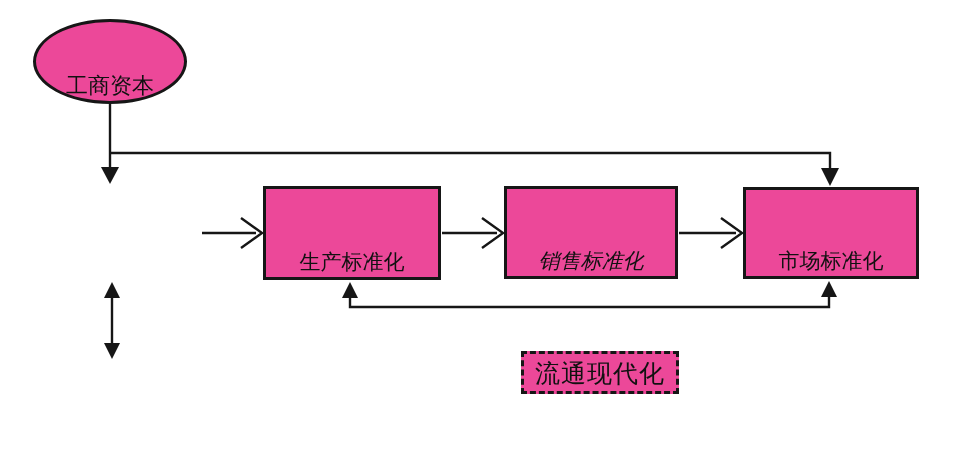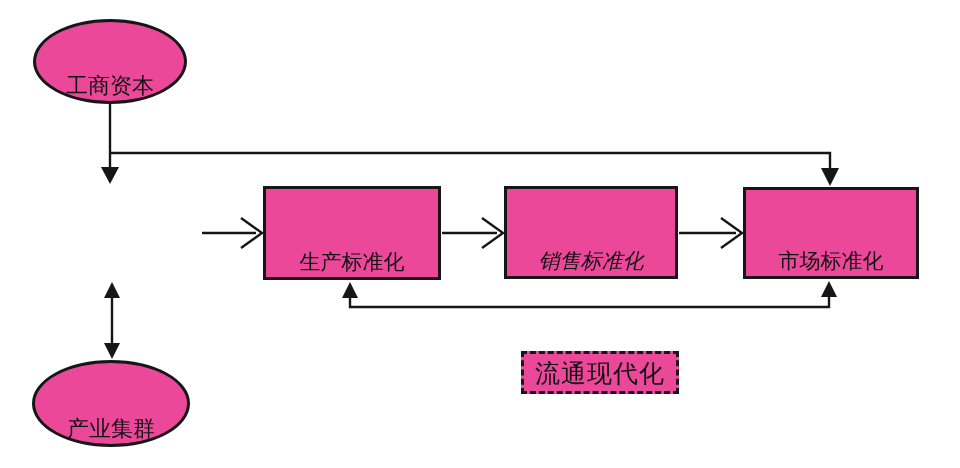--- a/index.html
+++ b/index.html
@@ -109,17 +109,14 @@
   </div>
 
   <div id="n-market" class="node rect">
     <span>市场标准化</span>
   </div>
 
   <div id="n-circulation" class="node dashed">
     <span>流通现代化</span>
   </div>
 
-  <div id="n-cluster" class="node oval">
-    <span>产业集群</span>
-  </div>
 
 </div>
 
 </body></html>

